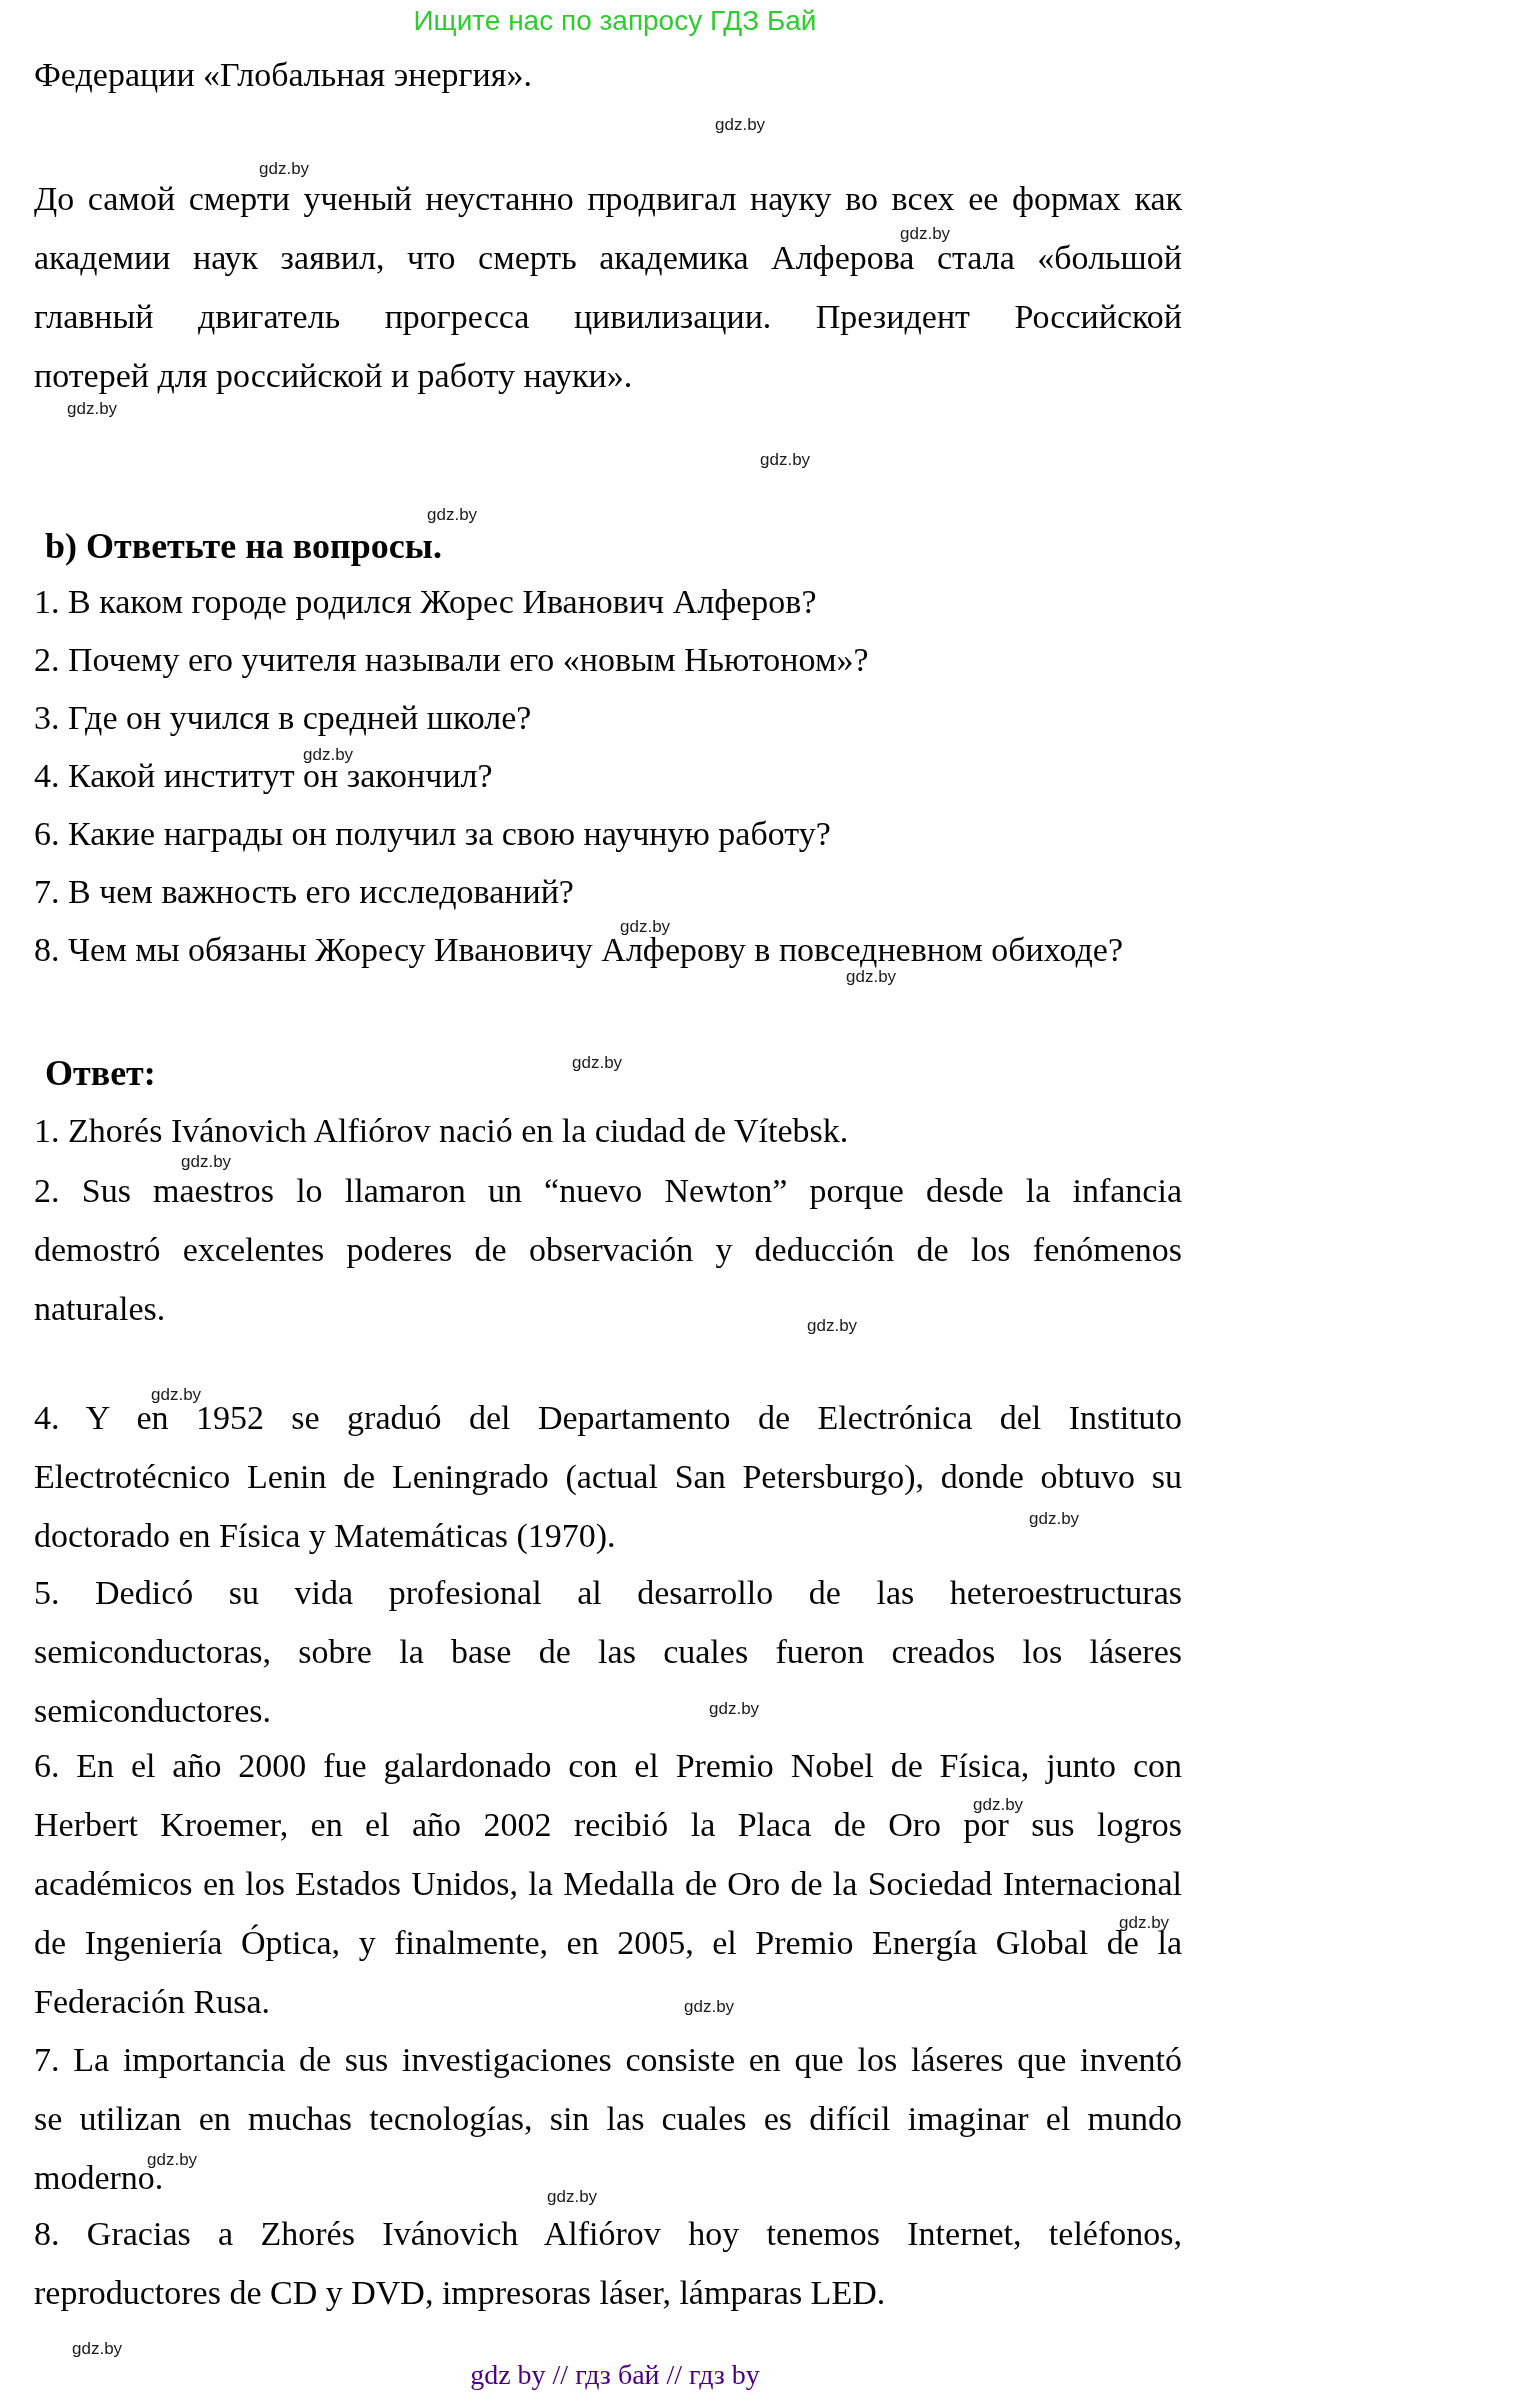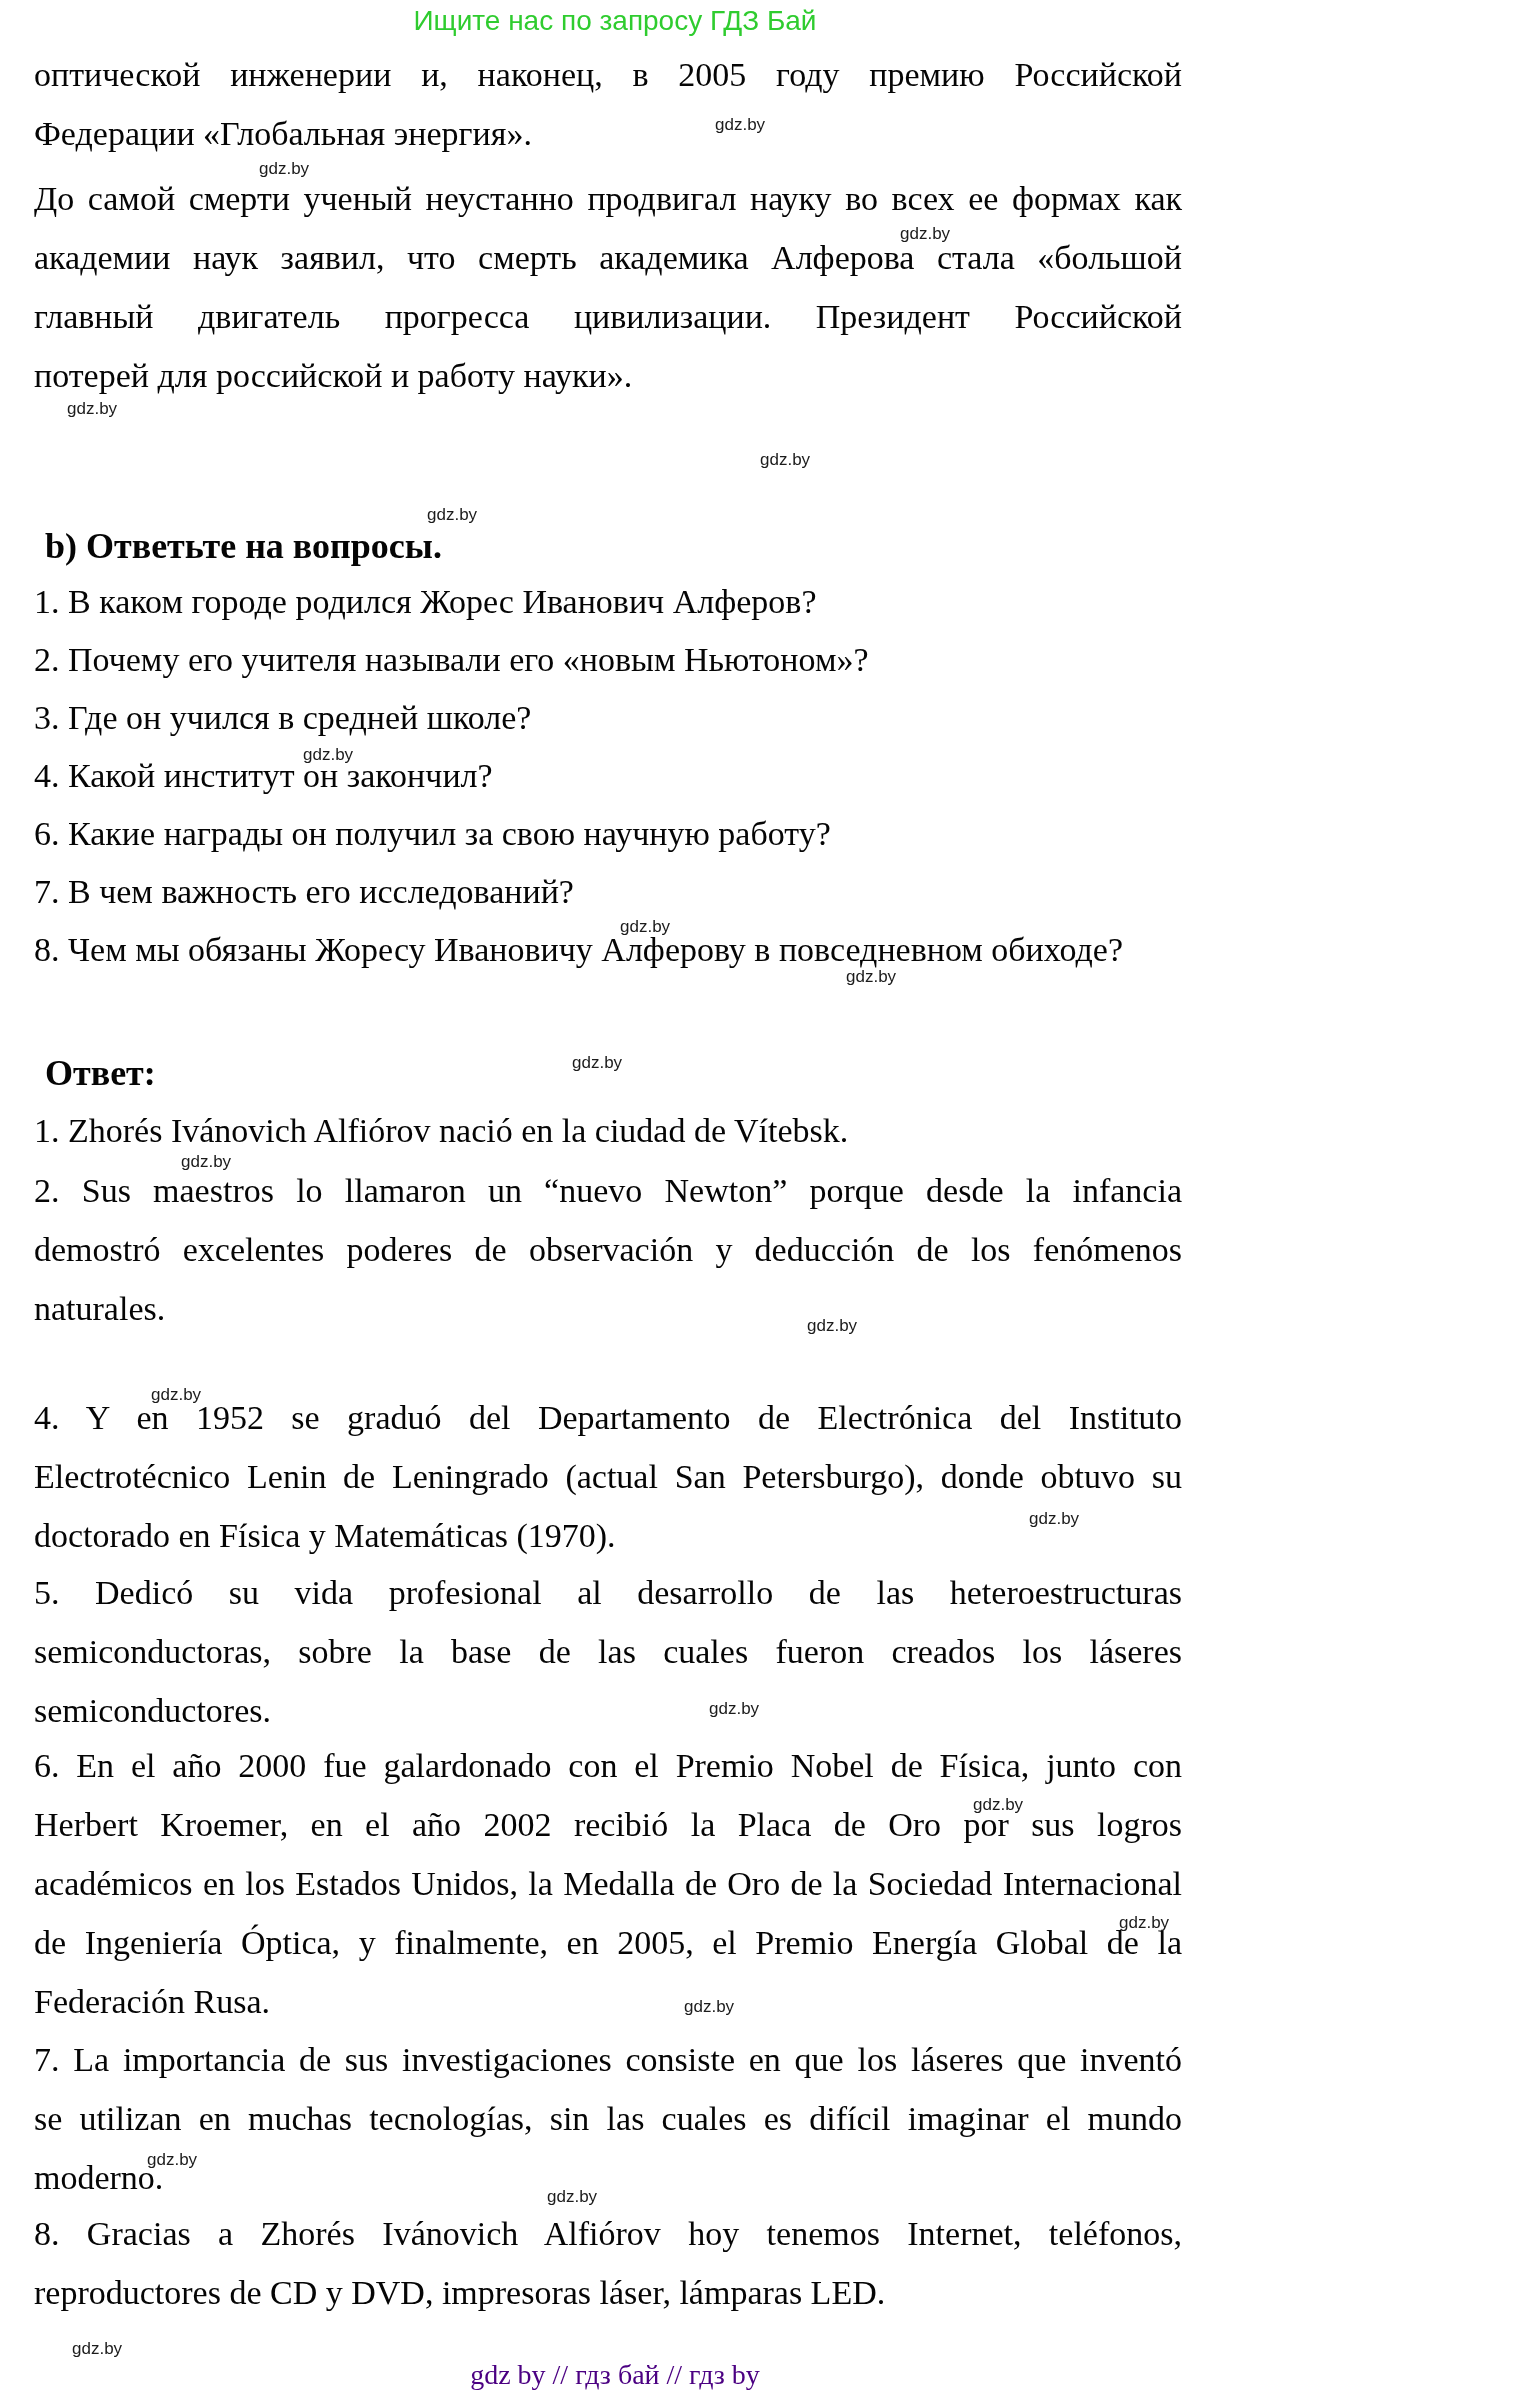--- a/index.html
+++ b/index.html
@@ -54,21 +54,20 @@
   }
 </style>
 </head>
 <body>
 
 <div class="page">
 
   <div class="promo">Ищите нас по запросу ГДЗ Бай</div>
 
   <div class="block" style="top:45px">
-    <div class="line stretch">оптической инженерии и, наконец, в 2005 году премию Российской</div>
     <div class="line">Федерации «Глобальная энергия».</div>
   </div>
 
   <div class="block" style="top:169px">
     <div class="line stretch">До самой смерти ученый неустанно продвигал науку во всех ее формах как</div>
     <div class="line stretch">академии наук заявил, что смерть академика Алферова стала «большой</div>
     <div class="line stretch">главный двигатель прогресса цивилизации. Президент Российской</div>
     <div class="line">потерей для российской и работу науки».</div>
   </div>
 

